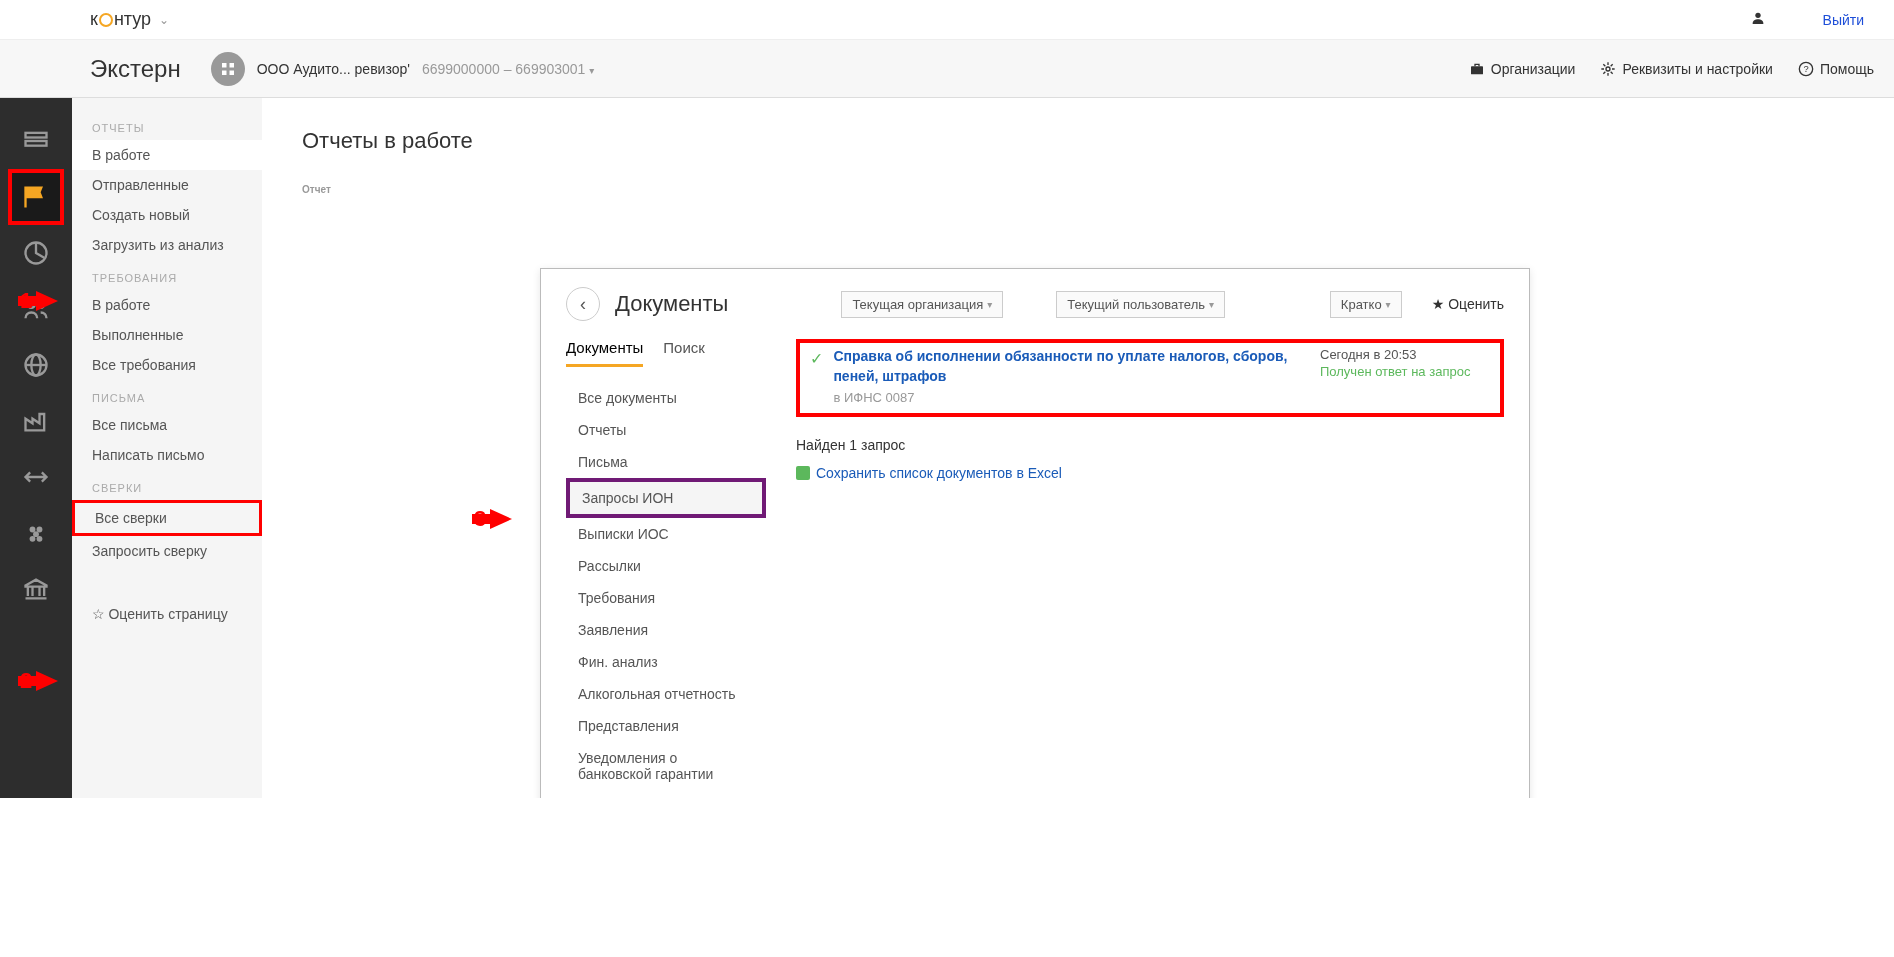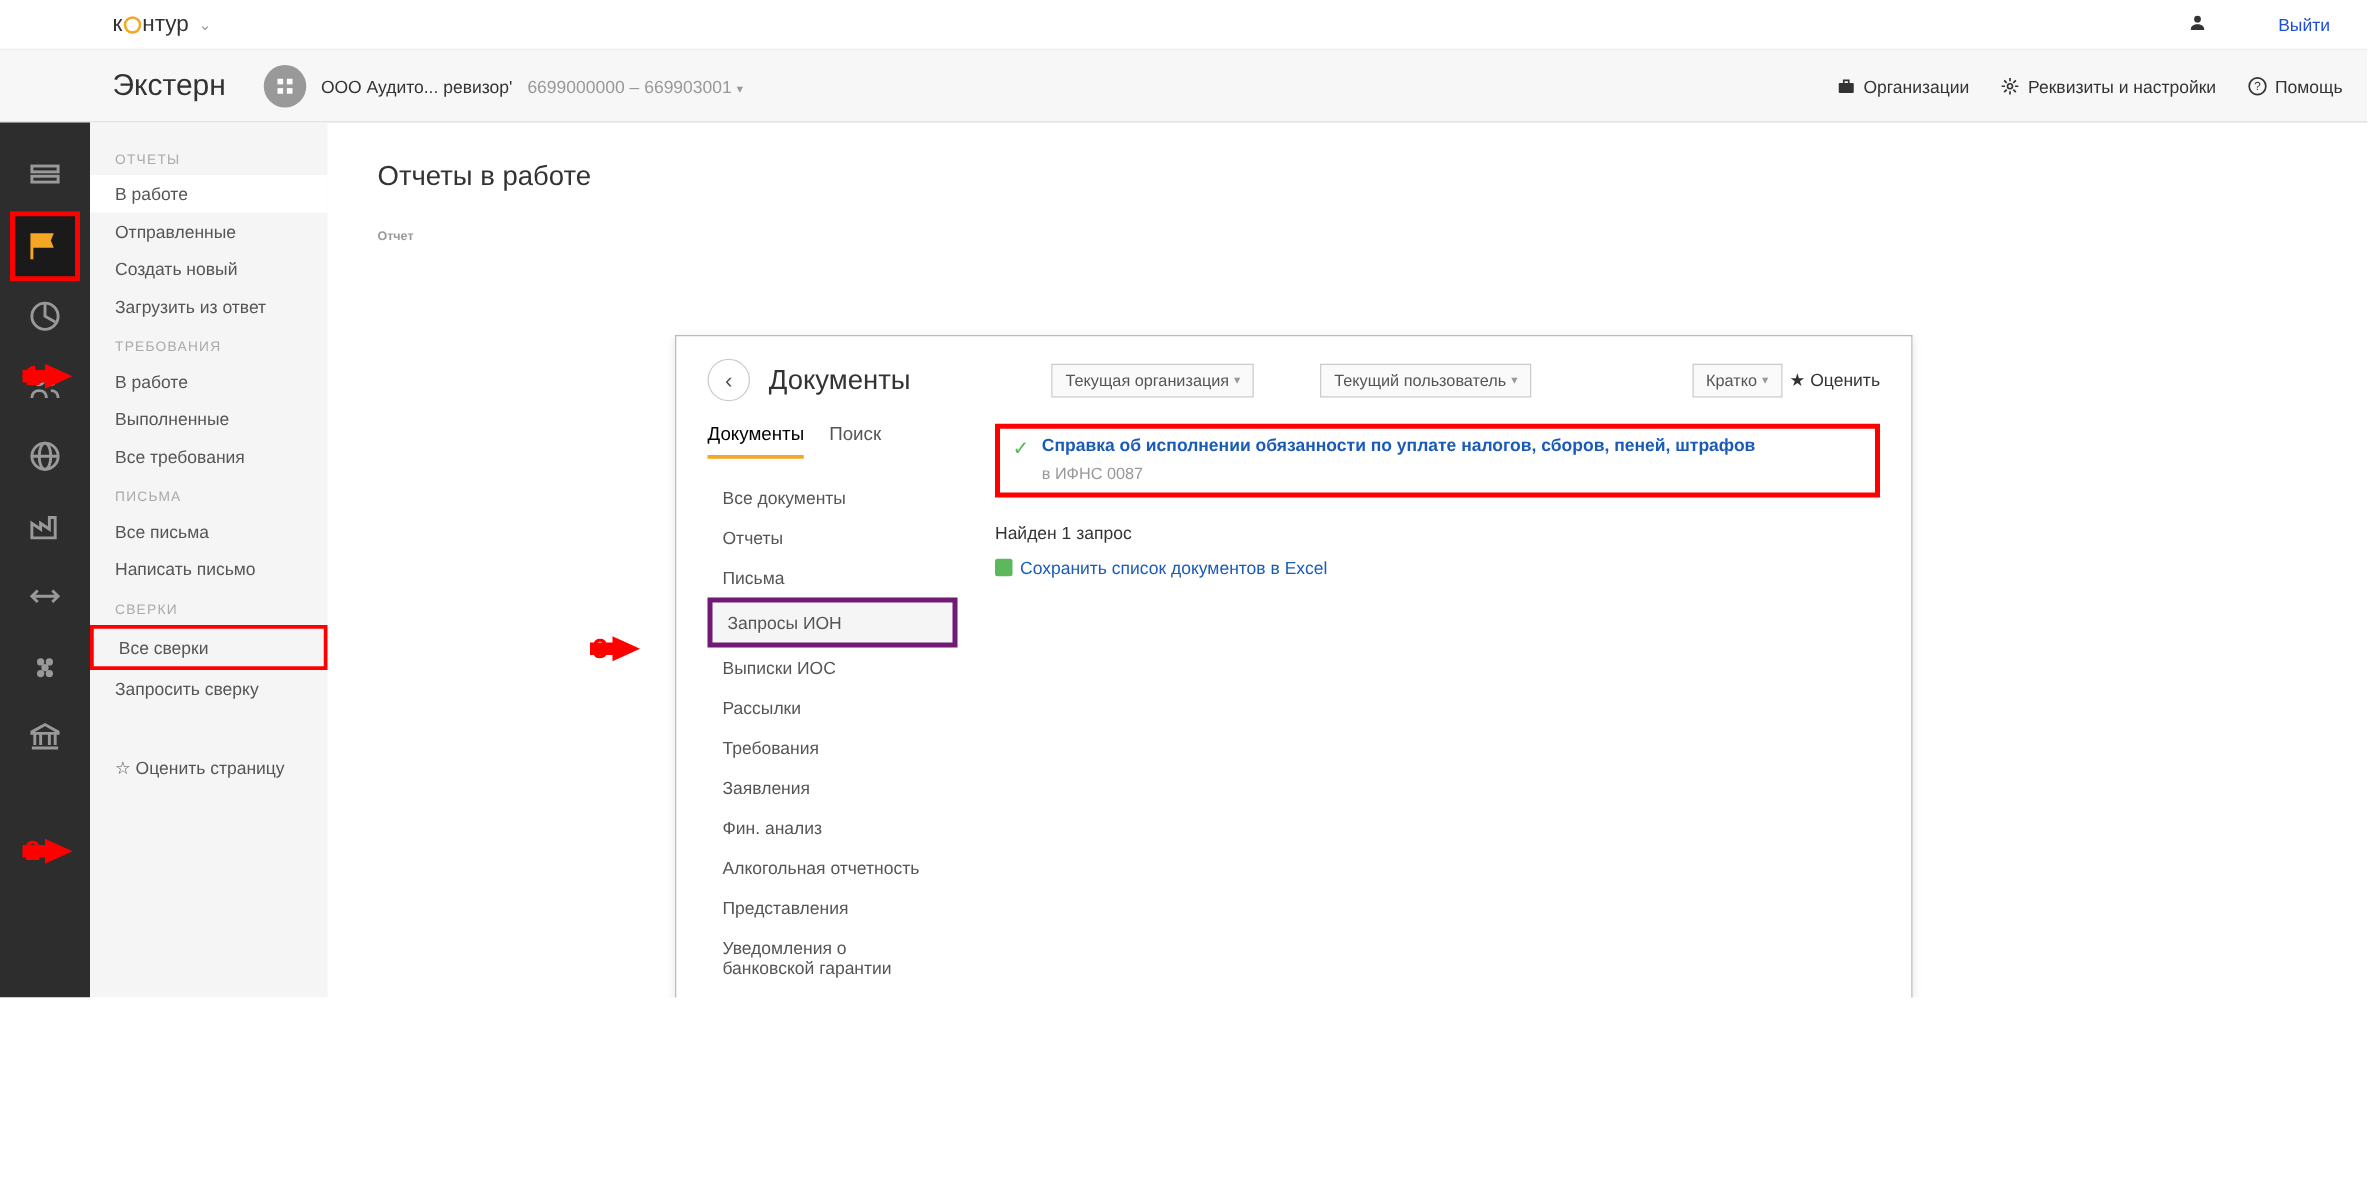--- a/index.html
+++ b/index.html
@@ -45,21 +45,21 @@
 .annotation-arrow::before { content: ''; position: absolute; left: -40px; top: -5px; width: 22px; height: 10px; background: #ff0000; }
 .anno-1 { left: 20px; top: 190px; }
 .anno-2 { left: 20px; top: 570px; }
 .anno-3 { left: 474px; top: 408px; }
 
 .overlay { position: absolute; left: 540px; top: 170px; width: 990px; background: #fff; border: 1px solid #bbb; box-shadow: 0 2px 8px rgba(0,0,0,0.1); z-index: 100; padding-bottom: 30px; }
 .overlay-header { display: flex; align-items: center; padding: 18px 25px; gap: 15px; }
 .back-btn { width: 34px; height: 34px; border: 1px solid #ccc; border-radius: 50%; display: flex; align-items: center; justify-content: center; cursor: pointer; font-size: 18px; color: #555; }
 .overlay-title { font-size: 22px; font-weight: 400; flex: 0 0 auto; margin-right: 60px; }
 .filter-btn { border: 1px solid #ccc; padding: 5px 10px; font-size: 13px; color: #555; cursor: pointer; display: flex; align-items: center; gap: 4px; background: #fafafa; margin-left: 38px; }
-.overlay-header-right { margin-left: auto; display: flex; gap: 6px; align-items: center; justify-content: space-between; }
+.overlay-header-right { margin-left: auto; display: flex; gap: 30px; align-items: center; justify-content: space-between; }
 .rate-link { color: #333; cursor: pointer; display: flex; align-items: center; gap: 4px; }
 
 .overlay-body { display: flex; padding: 0 25px; gap: 30px; }
 .doc-sidebar { width: 200px; }
 .doc-tabs { display: flex; gap: 20px; margin-bottom: 15px; }
 .doc-tab { padding-bottom: 8px; cursor: pointer; font-size: 15px; color: #555; }
 .doc-tab.active { border-bottom: 3px solid #f5a623; color: #000; }
 .doc-nav-item { padding: 8px 12px; cursor: pointer; color: #555; font-size: 14px; }
 .doc-nav-item.highlighted { border: 4px solid #701a75; background: #f5f5f5; }
 
@@ -208,21 +208,21 @@
           <path d="M3 9l9-5 9 5v1H3zM5 11v7M9 11v7M15 11v7M19 11v7M3 20h18"></path>
         </svg>
       </div>
   </div>
 
   <div class="sidebar">
     <div class="sidebar-section">ОТЧЕТЫ</div>
     <div class="sidebar-item active">В работе</div>
     <div class="sidebar-item">Отправленные</div>
     <div class="sidebar-item">Создать новый</div>
-    <div class="sidebar-item">Загрузить из ответ</div>
+    <div class="sidebar-item">Загрузить из анализ</div>
 
     <div class="sidebar-section">ТРЕБОВАНИЯ</div>
     <div class="sidebar-item">В работе</div>
     <div class="sidebar-item">Выполненные</div>
     <div class="sidebar-item">Все требования</div>
 
     <div class="sidebar-section">ПИСЬМА</div>
     <div class="sidebar-item">Все письма</div>
     <div class="sidebar-item">Написать письмо</div>
 
@@ -279,20 +279,24 @@
         <div class="doc-nav-item">Уведомления о банковской гарантии</div>
       </div>
 
       <div class="doc-content">
         <div class="result-box">
           <div class="check-icon">✓</div>
           <div class="result-main">
             <div class="result-link">Справка об исполнении обязанности по уплате налогов, сборов, пеней, штрафов</div>
             <div class="result-sub">в ИФНС 0087</div>
           </div>
+          <div class="result-right">
+            <div class="result-time">Сегодня в 20:53</div>
+            <div class="result-status">Получен ответ на запрос</div>
+          </div>
         </div>
         <div class="found-text">Найден 1 запрос</div>
         <div class="excel-link">
           <span class="excel-icon"></span>
           <span>Сохранить список документов в Excel</span>
         </div>
       </div>
     </div>
   </div>
 </div>

